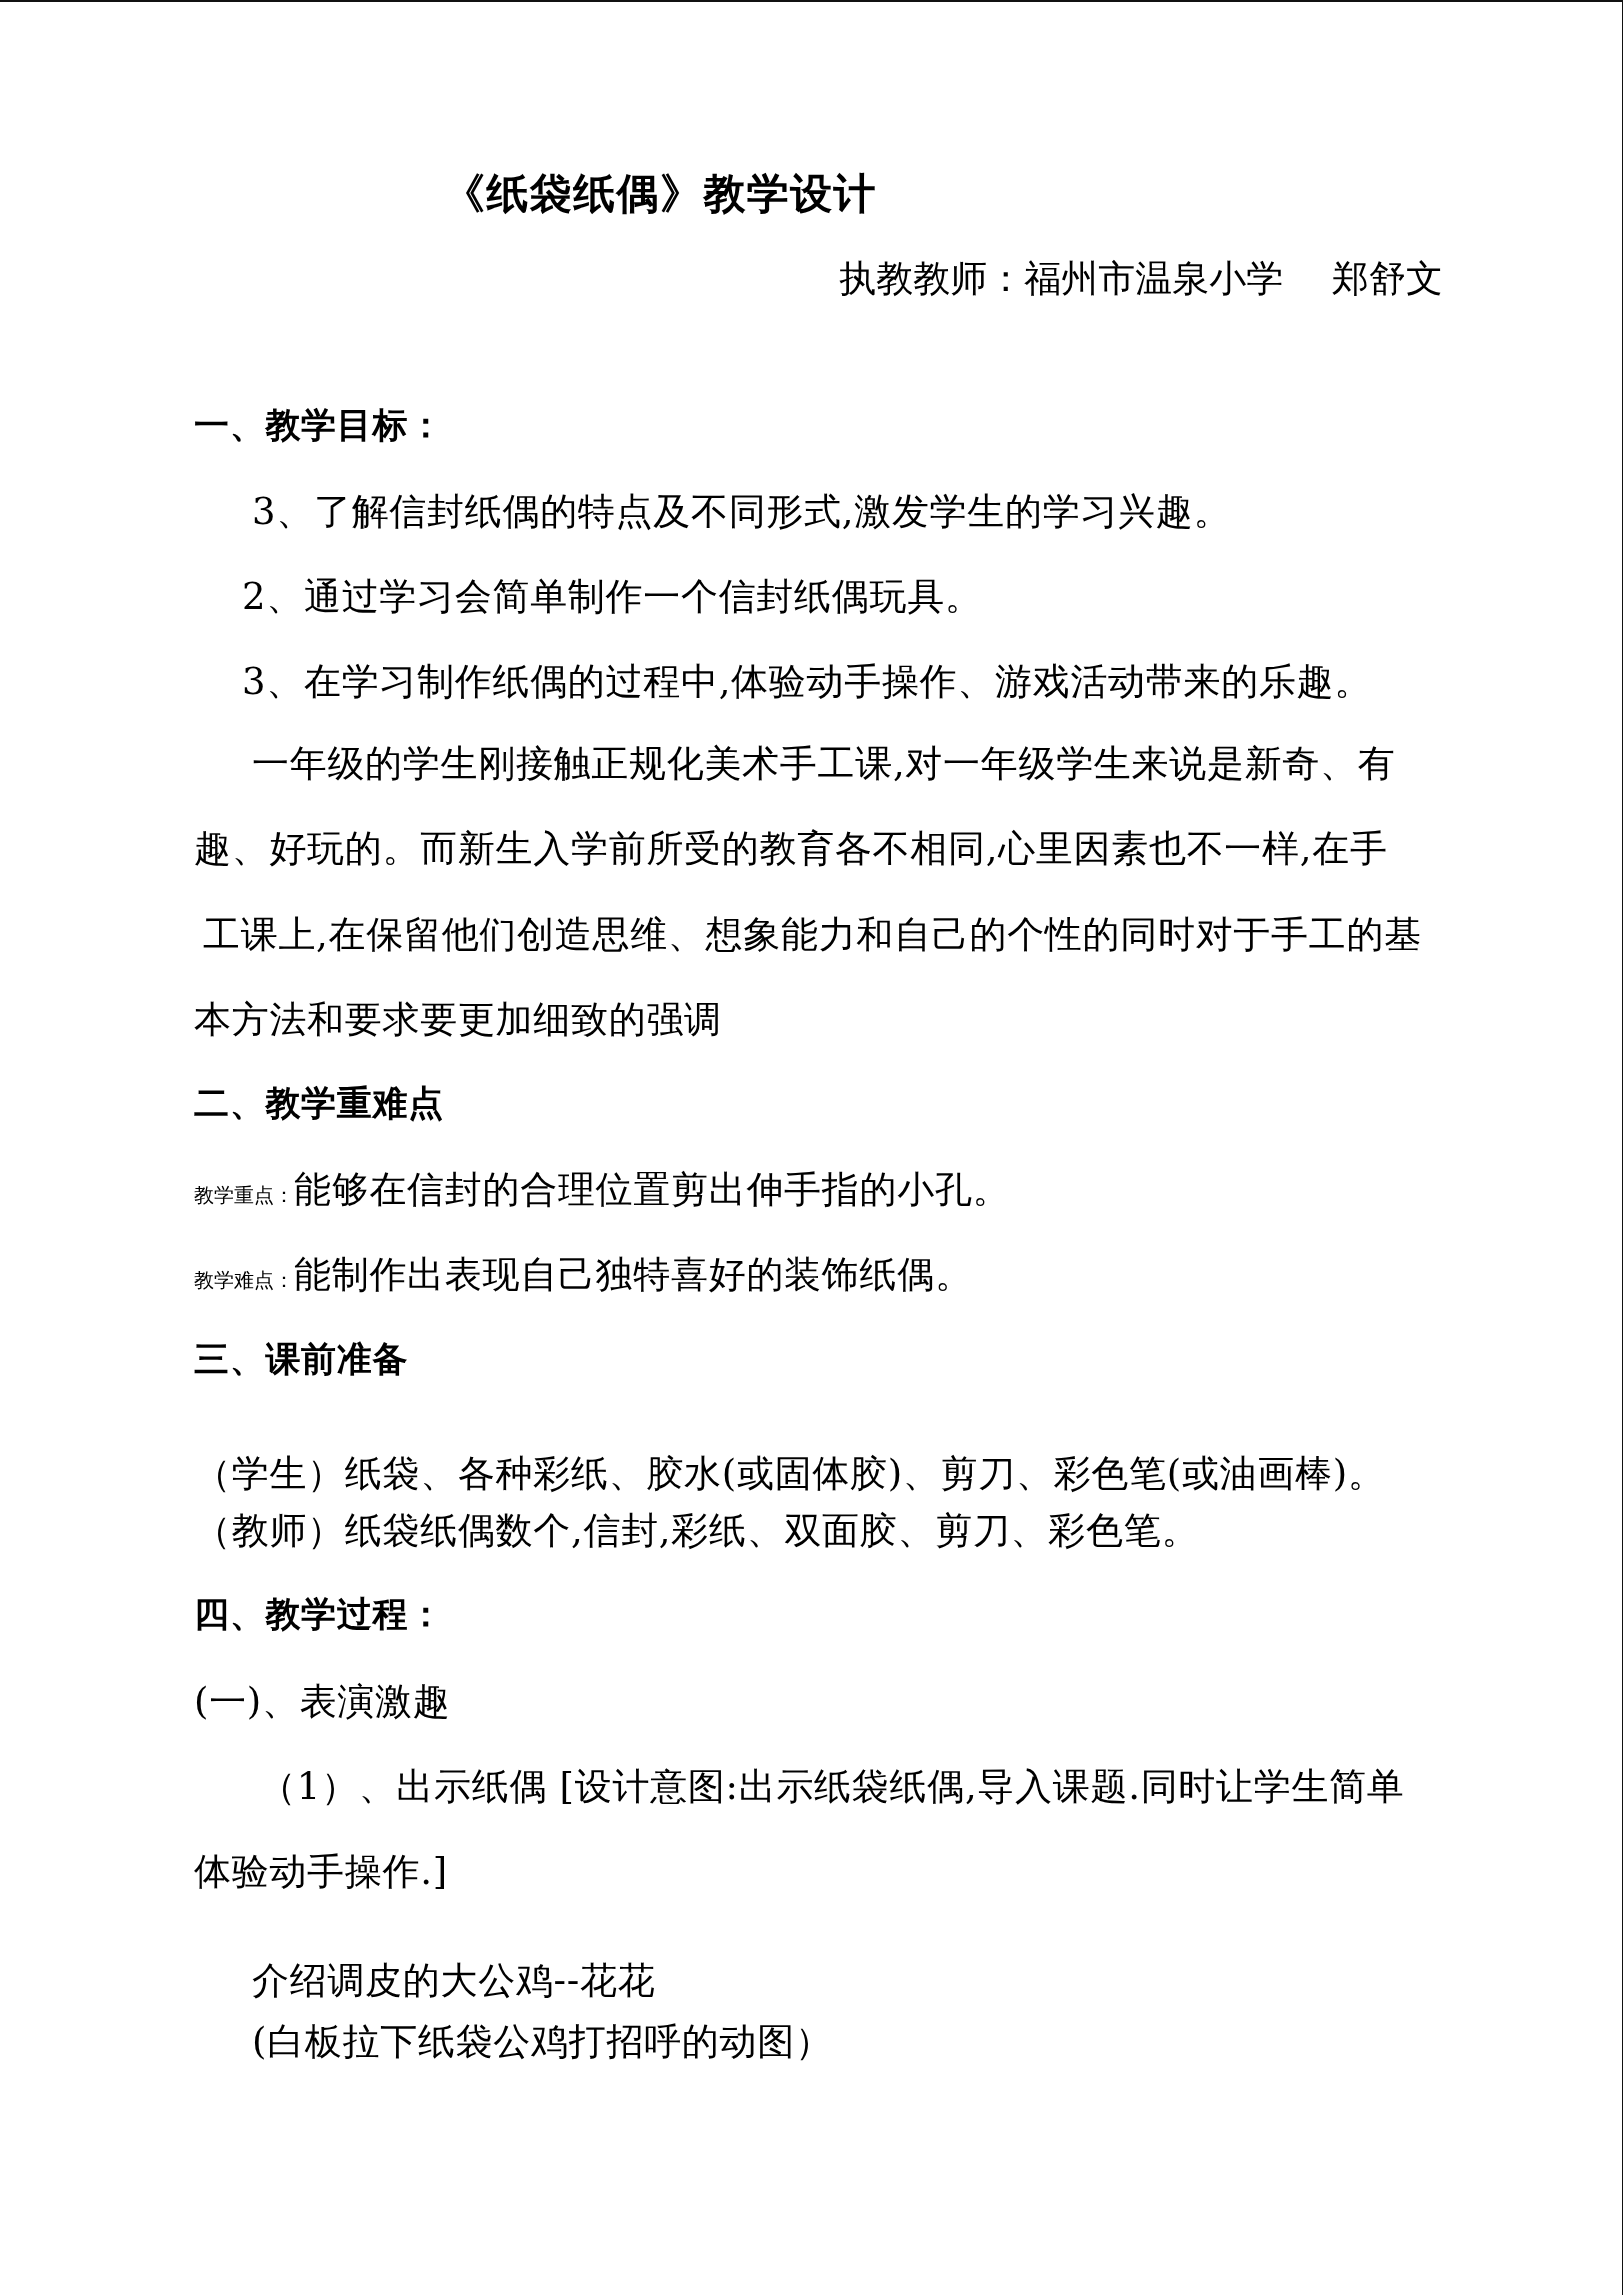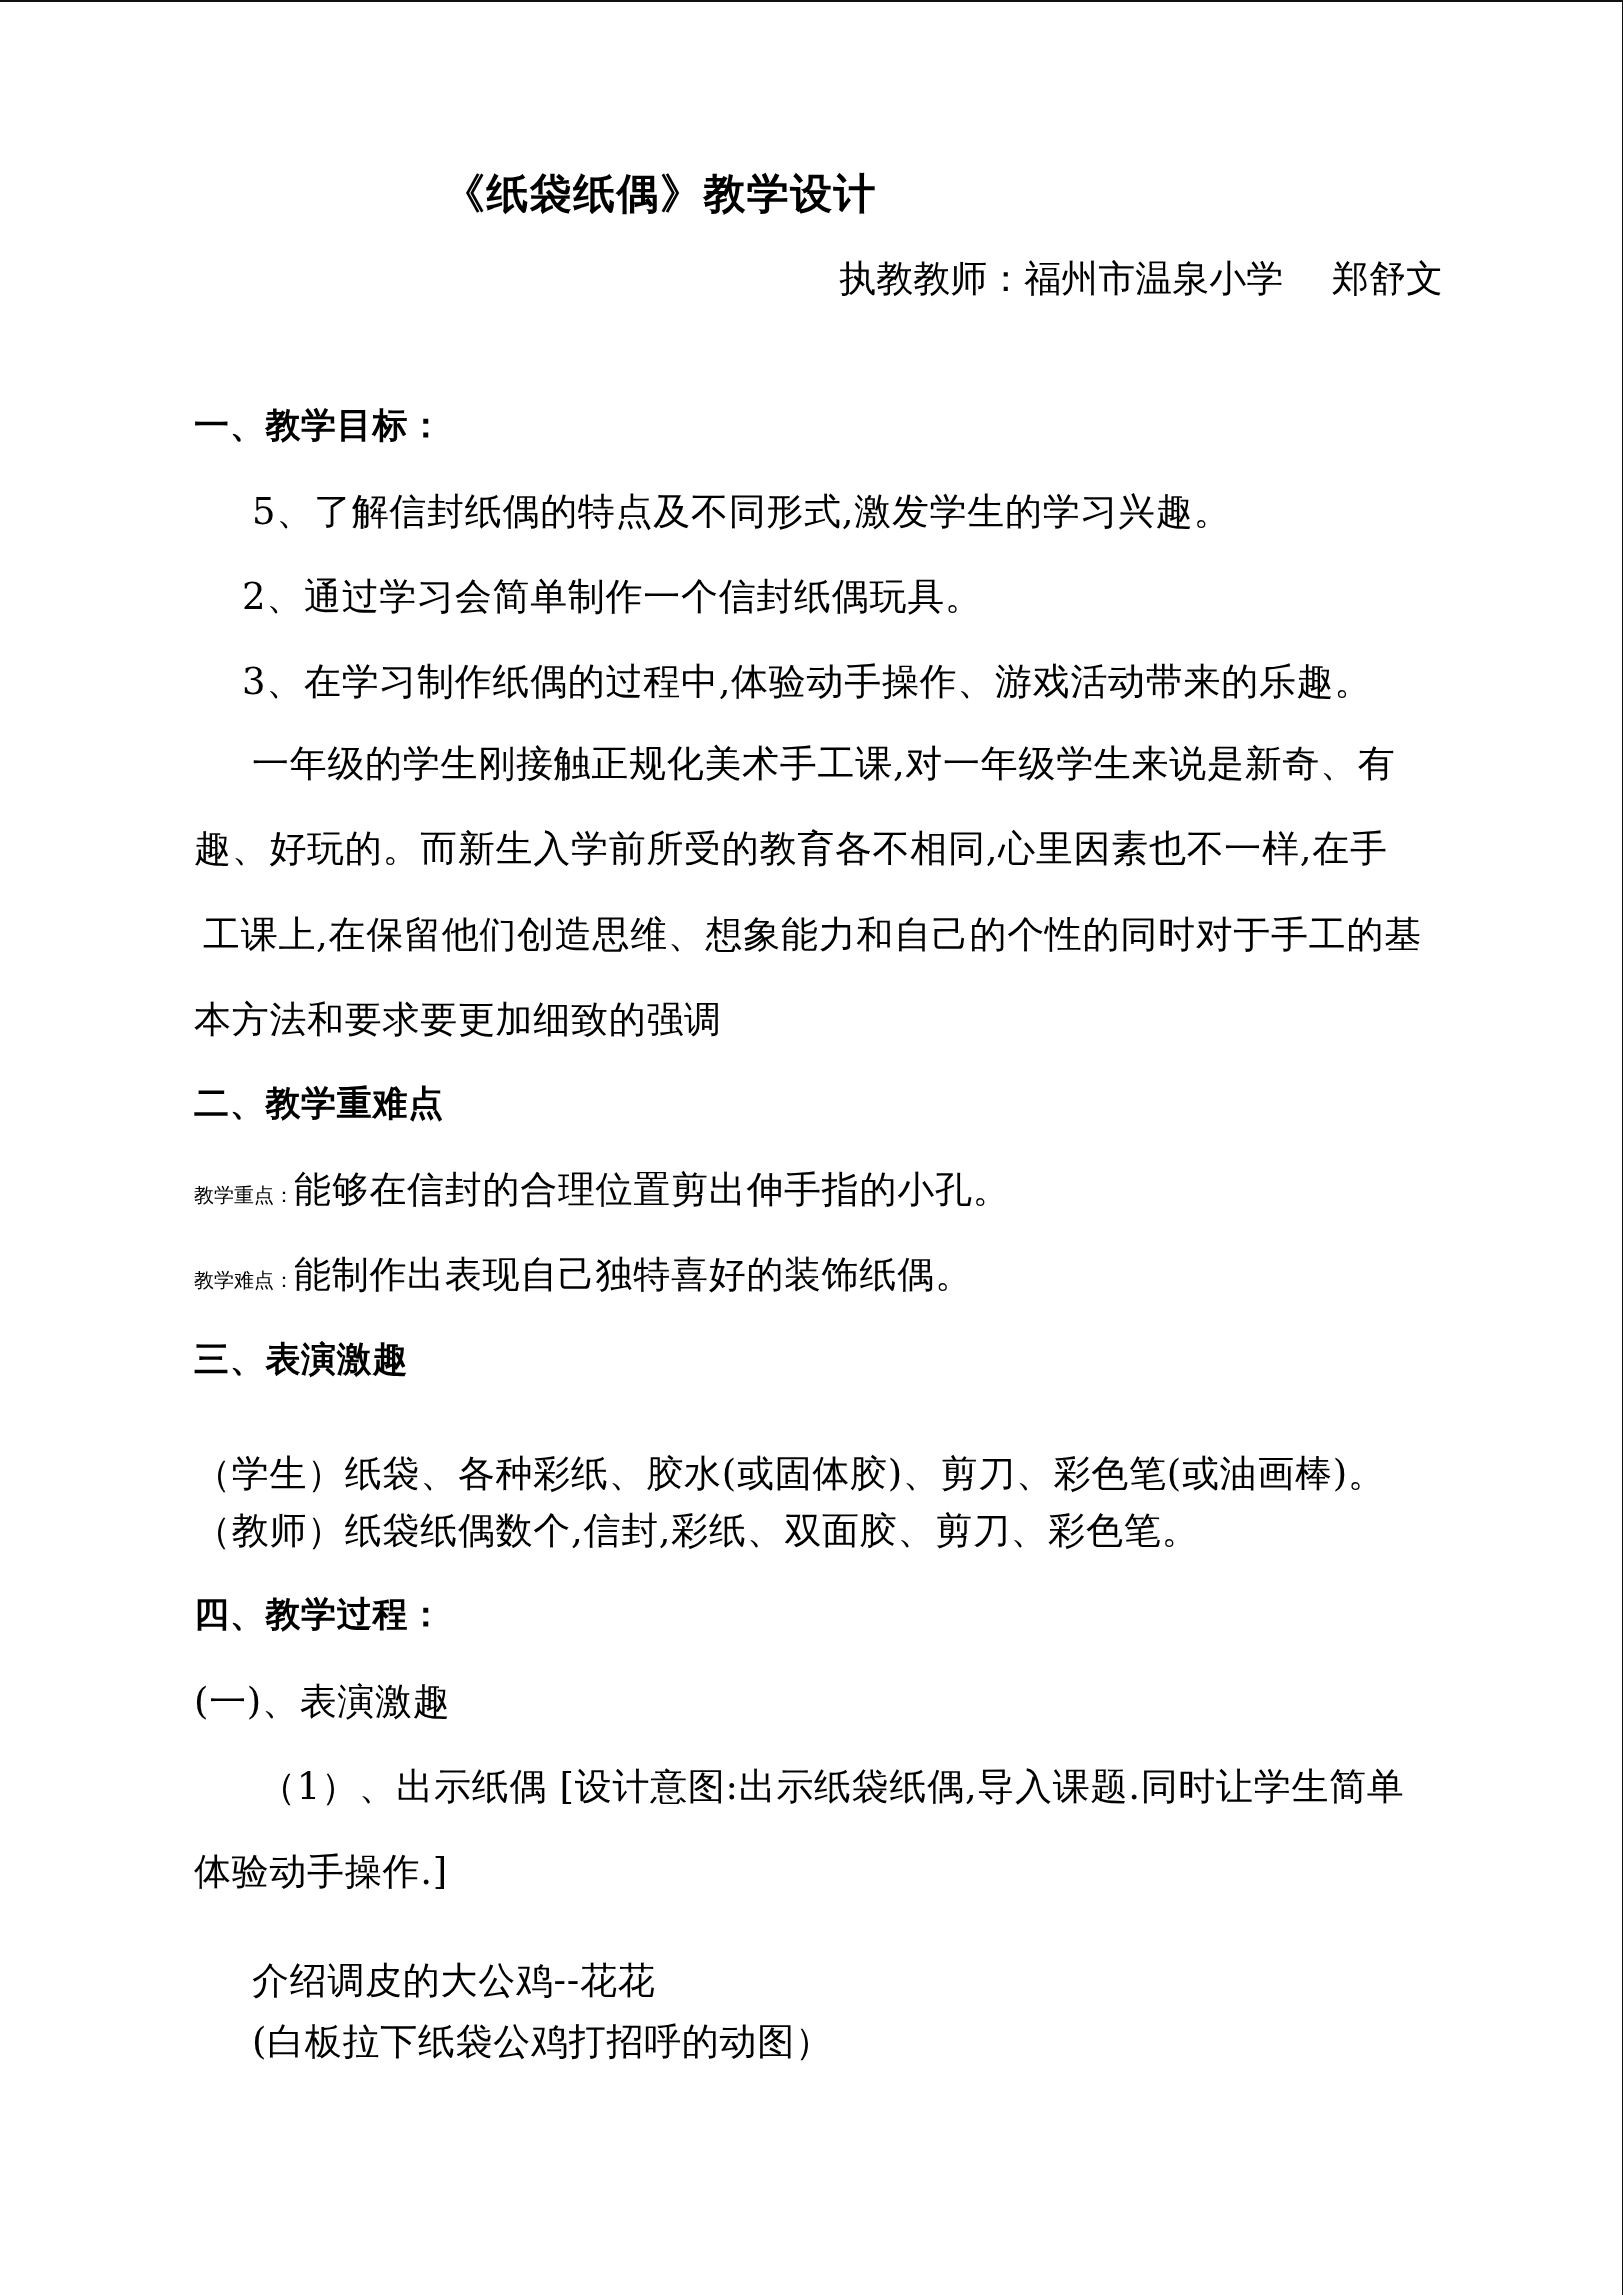--- a/index.html
+++ b/index.html
@@ -65,38 +65,38 @@
 </head>
 <body>
 
 <div class="page-frame-top"></div>
 <div class="page-frame-right"></div>
 
 <div class="title">《纸袋纸偶》教学设计</div>
 <div class="author">执教教师：福州市温泉小学　 郑舒文</div>
 
 <div class="line heading l0" style="top:408px;">一、教学目标：</div>
-<div class="line l1" style="top:493px;">5、了解信封纸偶的特点及不同形式,激发学生的学习兴趣。</div>
+<div class="line l1" style="top:493px;">3、了解信封纸偶的特点及不同形式,激发学生的学习兴趣。</div>
 <div class="line l2" style="top:578px;">2、通过学习会简单制作一个信封纸偶玩具。</div>
 <div class="line l2" style="top:663px;">3、在学习制作纸偶的过程中,体验动手操作、游戏活动带来的乐趣。</div>
 
 <div class="line l1" style="top:745px;">一年级的学生刚接触正规化美术手工课,对一年级学生来说是新奇、有</div>
 <div class="line l0" style="top:830px;">趣、好玩的。而新生入学前所受的教育各不相同,心里因素也不一样,在手</div>
 <div class="line l0" style="top:916px;margin-left:9px;">工课上,在保留他们创造思维、想象能力和自己的个性的同时对于手工的基</div>
 <div class="line l0" style="top:1001px;">本方法和要求要更加细致的强调</div>
 
 <div class="line heading l0" style="top:1086px;">二、教学重难点</div>
 <div class="line l0" style="top:1171px;">
   <span class="label-small">教学重点：</span><span>能够在信封的合理位置剪出伸手指的小孔。</span>
 </div>
 <div class="line l0" style="top:1256px;">
   <span class="label-small">教学难点：</span><span>能制作出表现自己独特喜好的装饰纸偶。</span>
 </div>
 
-<div class="line heading l0" style="top:1342px;">三、表演激趣</div>
+<div class="line heading l0" style="top:1342px;">三、课前准备</div>
 <div class="line l0" style="top:1427px;margin-top:28px;">（学生）纸袋、各种彩纸、胶水(或固体胶)、剪刀、彩色笔(或油画棒)。</div>
 <div class="line l0" style="top:1512px;">（教师）纸袋纸偶数个,信封,彩纸、双面胶、剪刀、彩色笔。</div>
 
 <div class="line heading l0" style="top:1597px;">四、教学过程：</div>
 <div class="line l0" style="top:1683px;">(一)、表演激趣</div>
 <div class="line l3" style="top:1768px;">（1）、出示纸偶 [设计意图:出示纸袋纸偶,导入课题.同时让学生简单</div>
 <div class="line l0" style="top:1853px;">体验动手操作.]</div>
 <div class="line l1" style="top:1962px;">介绍调皮的大公鸡--花花</div>
 <div class="line l1" style="top:2023px;">(白板拉下纸袋公鸡打招呼的动图）</div>
 

